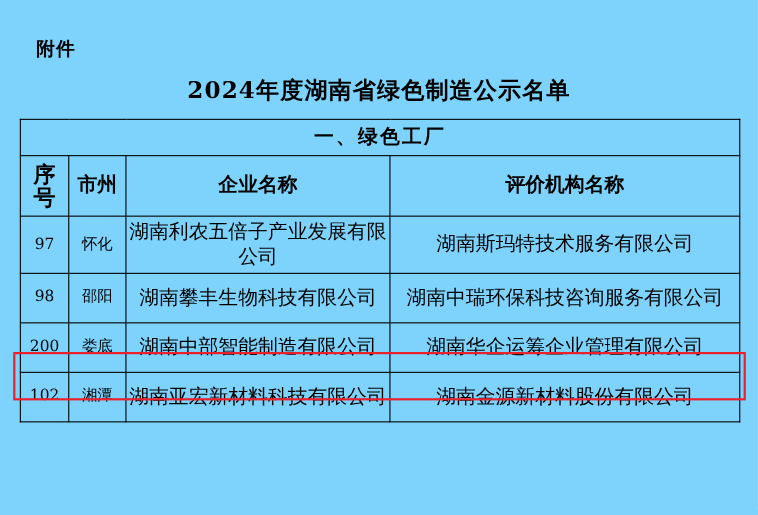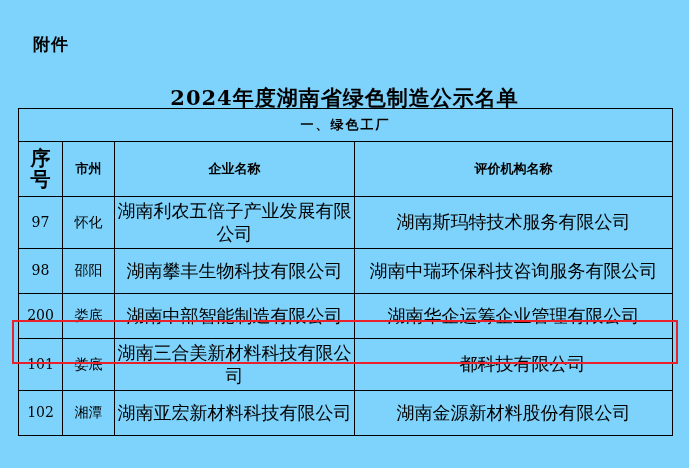--- a/index.html
+++ b/index.html
@@ -24,21 +24,21 @@
     left: 33px;
     top: 33px;
     font-size: 17px;
     font-weight: bold;
     color: #000000;
     letter-spacing: 1px;
   }
   .doc-title {
     position: absolute;
     left: 0;
-    top: 84px;
+    top: 68px;
     width: 689px;
     text-align: center;
     font-size: 21px;
     font-weight: bold;
     color: #000000;
     letter-spacing: 1px;
   }
   .table-wrap {
     position: absolute;
     left: 18px;
@@ -48,21 +48,21 @@
   table.listing {
     border-collapse: collapse;
     width: 654px;
     table-layout: fixed;
   }
   table.listing td {
     border: 1px solid #000000;
     text-align: center;
     vertical-align: middle;
     color: #000000;
-    font-size: 13px;
+    font-size: 18px;
     padding: 3px 2px;
     line-height: 1.25;
   }
   .section-row td {
     height: 26px;
     font-size: 14px;
     font-weight: bold;
     letter-spacing: 2px;
   }
   .head-row td {
@@ -139,26 +139,20 @@
           <td class="company">湖南攀丰生物科技有限公司</td>
           <td class="agency">湖南中瑞环保科技咨询服务有限公司</td>
         </tr>
         <tr class="data-row">
           <td class="seq">200</td>
           <td class="city">娄底</td>
           <td class="company">湖南中部智能制造有限公司</td>
           <td class="agency">湖南华企运筹企业管理有限公司</td>
         </tr>
         <tr class="data-row">
-          <td class="seq">101</td>
-          <td class="city">娄底</td>
-          <td class="company">湖南三合美新材料科技有限公司</td>
-          <td class="agency">一都科技有限公司</td>
-        </tr>
-        <tr class="data-row">
           <td class="seq">102</td>
           <td class="city">湘潭</td>
           <td class="company">湖南亚宏新材料科技有限公司</td>
           <td class="agency">湖南金源新材料股份有限公司</td>
         </tr>
       </tbody>
     </table>
   </div>
 
   <div class="highlight-box" style="border-color: rgb(232, 33, 43);"></div>

